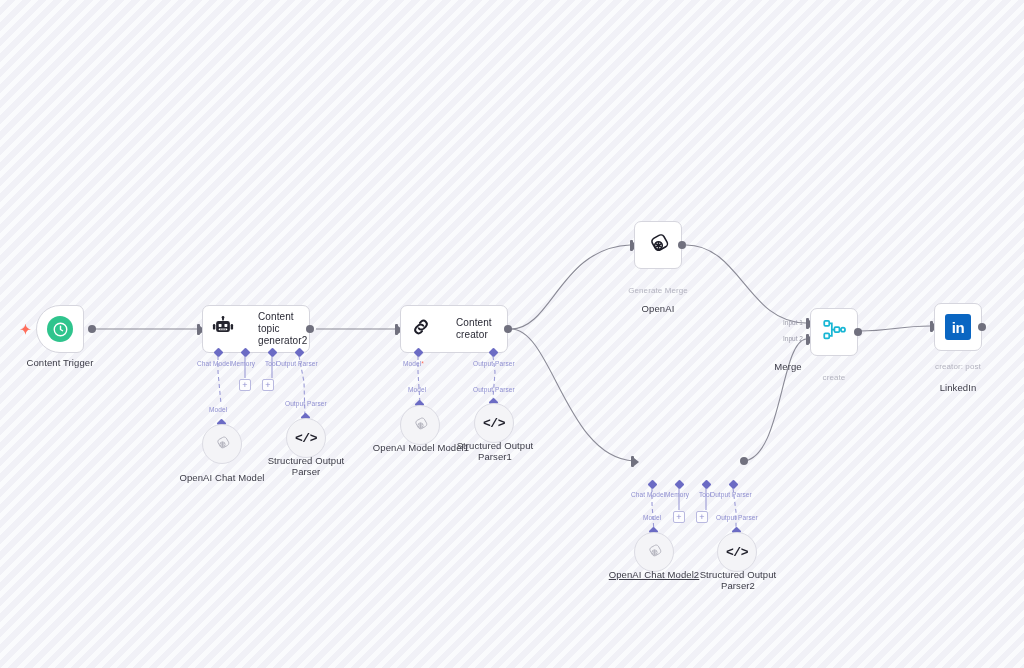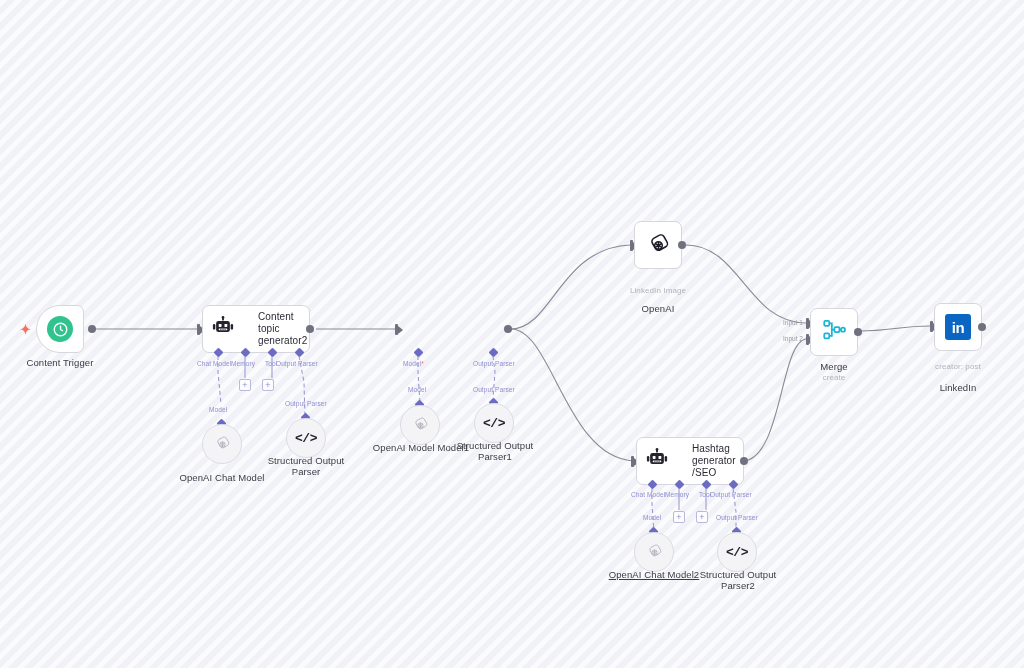--- a/index.html
+++ b/index.html
@@ -266,20 +266,29 @@
 
   <div class="sublabel" style="left:285px; top:400px;">Output Parser</div>
   <div class="diamond" style="left:302px; top:414px;"></div>
   <div class="subnode" style="left:286px; top:418px;">
     <span class="code-glyph">&lt;/&gt;</span>
   </div>
   <div class="caption" style="left:252px; top:455px; width:108px;">Structured Output
 Parser</div>
 
   <div class="port-in" style="left:395px; top:324px;"></div>
+  <div class="node wide" style="left:400px; top:305px;">
+    <span>
+      <svg width="22" height="22" viewBox="0 0 24 24" fill="none" stroke="#1d1d28" stroke-width="2.1" stroke-linecap="round">
+        <path d="M9.6 13.4a3.6 3.6 0 0 0 5.3.4l2.6-2.6a3.7 3.7 0 0 0-5.2-5.2l-1.5 1.5"></path>
+        <path d="M14.4 10.6a3.6 3.6 0 0 0-5.3-.4l-2.6 2.6a3.7 3.7 0 0 0 5.2 5.2l1.5-1.5"></path>
+      </svg>
+    </span>
+    <span class="node-title">Content creator</span>
+  </div>
   <div class="port-out" style="left:504px; top:325px;"></div>
 
   <div class="diamond" style="left:415px; top:349px;"></div>
   <div class="diamond" style="left:490px; top:349px;"></div>
 
   <div class="sublabel" style="left:403px; top:360px;"><span>Model</span><span class="req">*</span></div>
   <div class="sublabel" style="left:473px; top:360px;">Output Parser</div>
 
   <svg style="position:absolute; left:0; top:0; width:1024px; height:668px; pointer-events:none;">
     <path d="M418,356 L418,372 L420,404" stroke="#9a9ad6" stroke-width="1.1" fill="none" stroke-dasharray="4,3"></path>
@@ -312,42 +321,23 @@
     <span class="icon-openai">
       <svg width="27" height="27" viewBox="0 0 24 24" fill="none" stroke="#1d1d28" stroke-width="1.35">
         <path d="M12 3.2c1.6-1.1 3.7-.7 4.8.8l2.7 4.7c.9 1.5.4 3.5-1.1 4.4l-4.7 2.7c-1.5.9-3.5.4-4.4-1.1l-2.7-4.7c-.9-1.5-.4-3.5 1.1-4.4z"></path>
         <circle cx="12" cy="12" r="3.4"></circle>
         <path d="M12 8.6v6.8M9.1 10.2l5.8 3.4M9.1 13.6l5.8-3.4"></path>
       </svg>
     </span>
   </div>
   <div class="port-out" style="left:678px; top:241px;"></div>
   <div class="caption" style="left:614px; top:274px; width:88px;margin-top:29px;">OpenAI</div>
-  <div class="subcaption" style="left:610px; top:286px; width:96px;">LinkedIn Image</div>
+  <div class="subcaption" style="left:610px; top:286px; width:96px;">Generate Merge</div>
 
   <div class="port-in" style="left:631px; top:456px;"></div>
-  <div class="node wide" style="left:636px; top:437px;">
-    <span>
-      <svg width="22" height="22" viewBox="0 0 24 24" fill="#24242e">
-        <rect x="11" y="1.5" width="2" height="3.5" rx="1"></rect>
-        <circle cx="12" cy="1.6" r="1.5"></circle>
-        <rect x="4.5" y="5.5" width="15" height="12" rx="2.6"></rect>
-        <rect x="1" y="8.8" width="2.6" height="6" rx="1.3"></rect>
-        <rect x="20.4" y="8.8" width="2.6" height="6" rx="1.3"></rect>
-        <rect x="7.3" y="8.8" width="3.1" height="3.1" rx=".6" fill="#ffffff"></rect>
-        <rect x="13.6" y="8.8" width="3.1" height="3.1" rx=".6" fill="#ffffff"></rect>
-        <rect x="7.3" y="13.6" width="9.4" height="1.9" rx=".9" fill="#ffffff"></rect>
-        <rect x="9.2" y="13.6" width="1" height="1.9" fill="#24242e"></rect>
-        <rect x="11.5" y="13.6" width="1" height="1.9" fill="#24242e"></rect>
-        <rect x="13.8" y="13.6" width="1" height="1.9" fill="#24242e"></rect>
-      </svg>
-    </span>
-    <span class="node-title">Hashtag
-generator /SEO</span>
-  </div>
   <div class="port-out" style="left:740px; top:457px;"></div>
 
   <div class="diamond" style="left:649px; top:481px;"></div>
   <div class="diamond" style="left:676px; top:481px;"></div>
   <div class="diamond" style="left:703px; top:481px;"></div>
   <div class="diamond" style="left:730px; top:481px;"></div>
 
   <div class="sublabel" style="left:631px; top:491px;">Chat Model</div>
   <div class="sublabel" style="left:665px; top:491px;">Memory</div>
   <div class="sublabel" style="left:699px; top:491px;">Tool</div>
@@ -394,21 +384,21 @@
       <svg width="26" height="26" viewBox="0 0 24 24" fill="none" stroke="#18b6d4" stroke-width="1.6">
         <rect x="3" y="3.6" width="4.6" height="4.6" rx="1"></rect>
         <rect x="3" y="15.2" width="4.6" height="4.6" rx="1"></rect>
         <rect x="12.4" y="9.4" width="4.6" height="4.6" rx="1"></rect>
         <circle cx="20.3" cy="11.7" r="1.9"></circle>
         <path d="M7.6 5.9h2.4v5.8M7.6 17.5h2.4v-5.8M10 11.7h2.4M17 11.7h1.4"></path>
       </svg>
     </span>
   </div>
   <div class="port-out" style="left:854px; top:328px;"></div>
-  <div class="caption" style="left:794px; top:361px; width:80px;">Merge</div>
+  <div class="caption" style="left:748px; top:361px; width:80px;">Merge</div>
   <div class="subcaption" style="left:794px; top:373px; width:80px;">create</div>
 
   <div class="port-in" style="left:930px; top:321px;"></div>
   <div class="node sq" style="left:934px; top:303px;">
     <span class="li-badge">in</span>
   </div>
   <div class="port-out" style="left:978px; top:323px;"></div>
   <div class="caption" style="left:918px; top:350px; width:80px;margin-top:32px;">LinkedIn</div>
   <div class="subcaption" style="left:918px; top:362px; width:80px;">creator: post</div>
 

